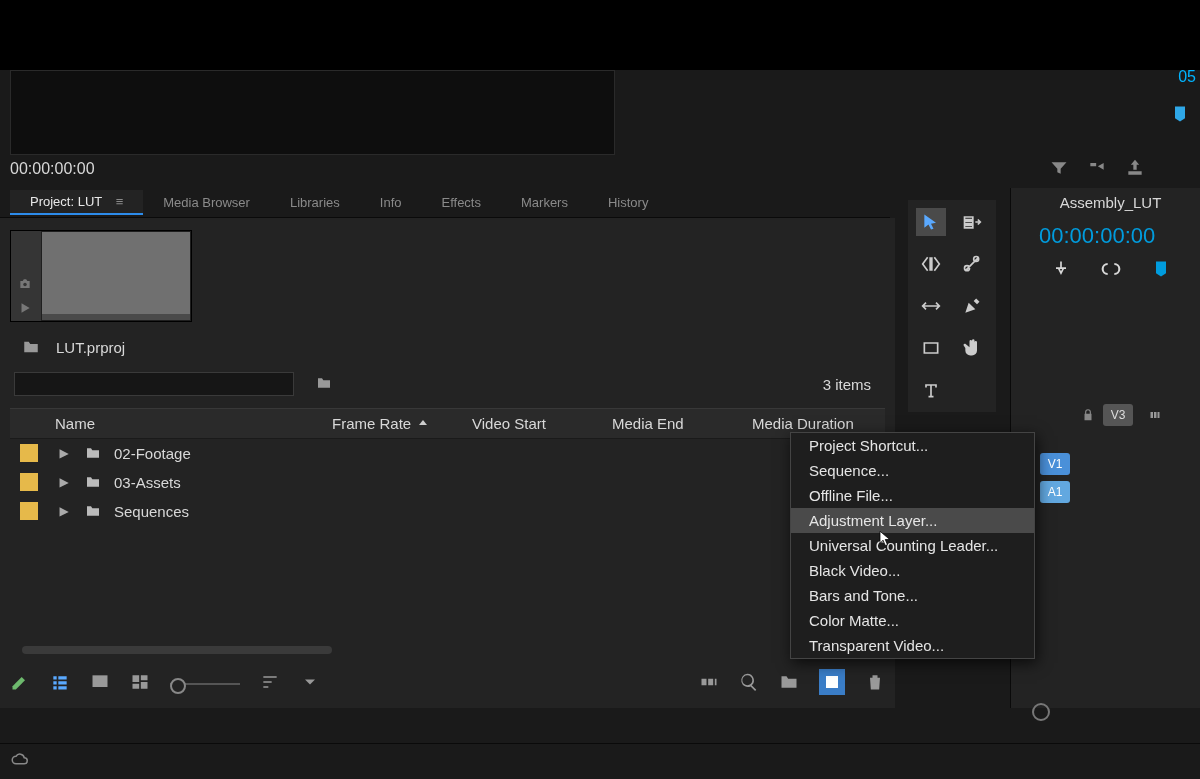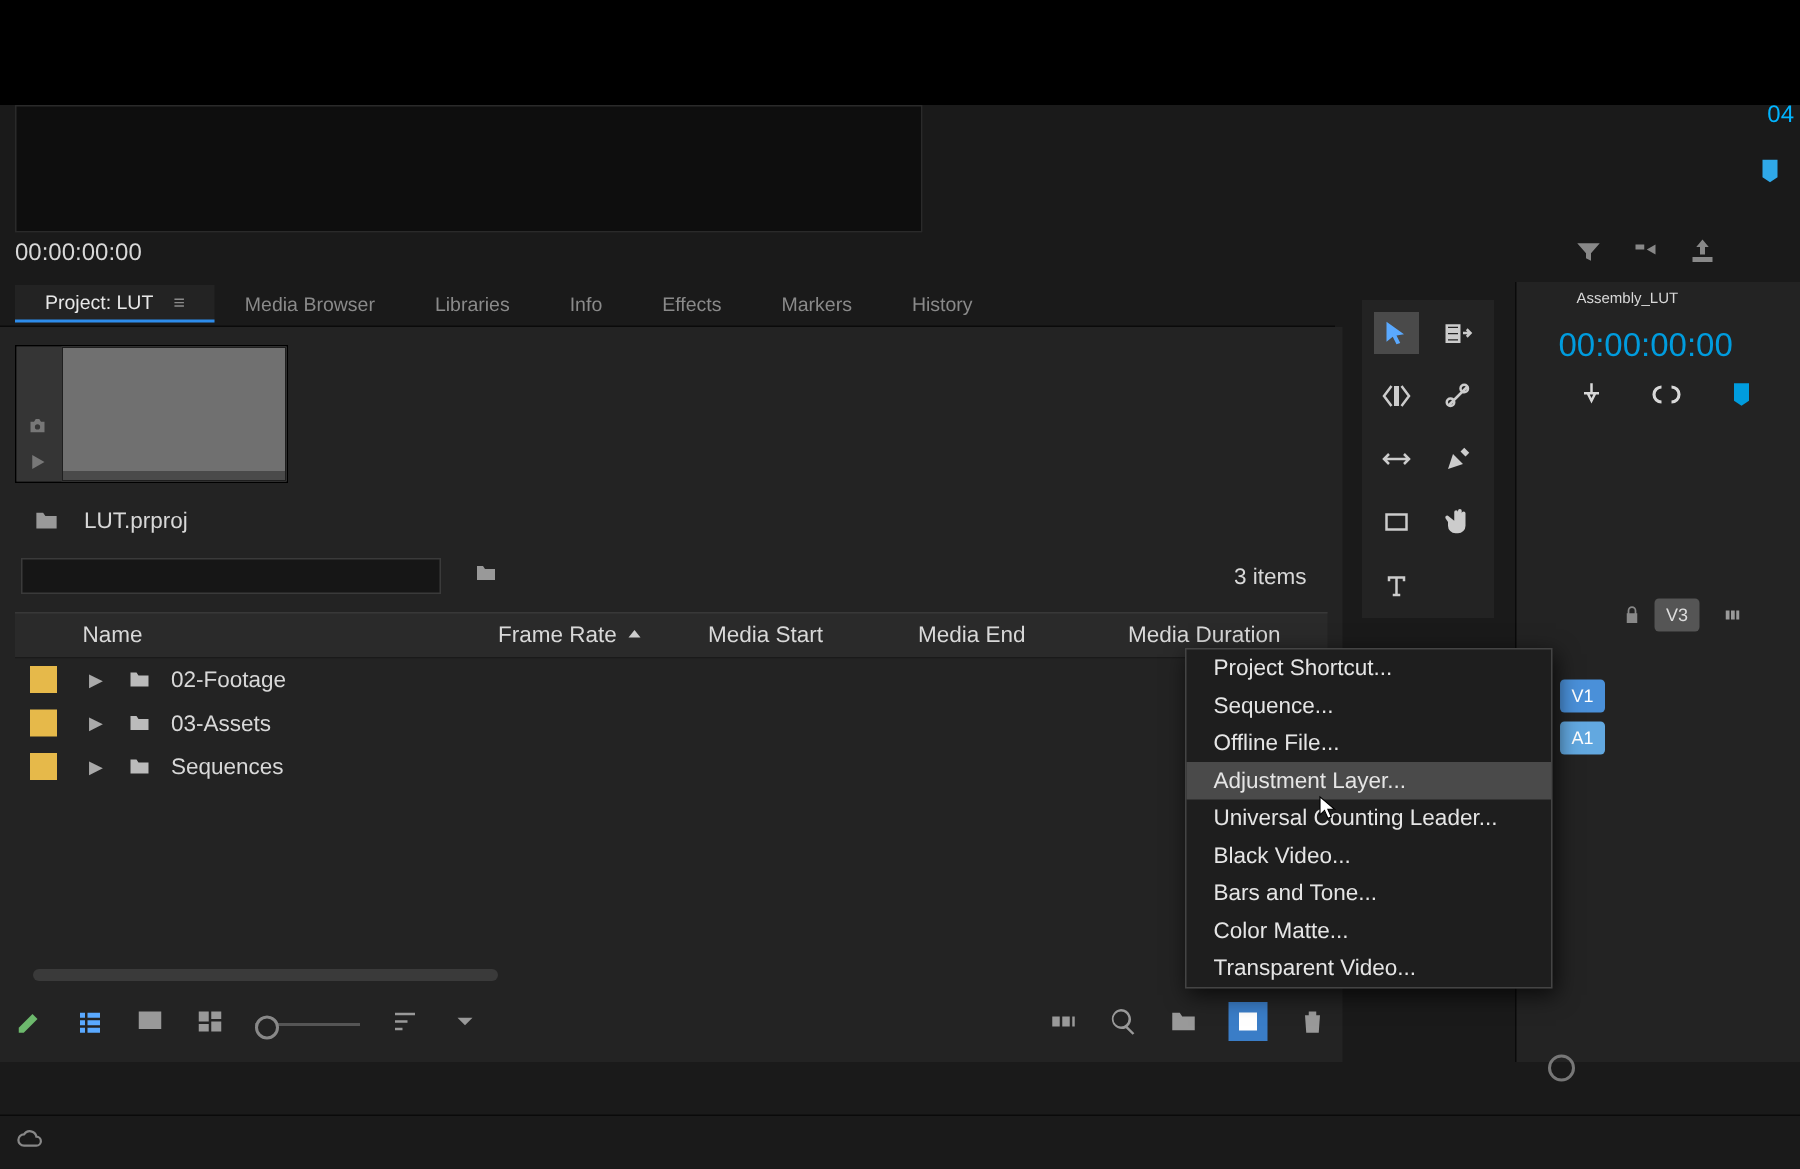--- a/index.html
+++ b/index.html
@@ -272,21 +272,22 @@
     top:188px;
     left:1010px;
     right:0;
     background: var(--bg-panel);
     height: 520px;
     border-left:1px solid #0a0a0a;
   }
   .right-tab {
     padding: 6px 30px 6px 40px;
     color: var(--text);
-    font-size:10px;
+    font-size:15px;
+    text-align:center;
   }
   .right-timecode {
     color: var(--accent-teal);
     font-size: 22px;
     font-weight:500;
     padding: 6px 0 6px 28px;
   }
   .right-iconrow {
     display:flex;
     gap:30px;
@@ -385,21 +386,21 @@
   .footer-bar svg { width:18px; height:18px; fill:#888;}
 </style>
 </head>
 <body>
 
 <div class="top-black"></div>
 
 <div class="monitor-area"></div>
 <div class="monitor-timecode">00:00:00:00</div>
 
-<div class="top-right-teal">04</div>
+<div class="top-right-teal">05</div>
 <div class="right-marker-icon">
   <svg viewBox="0 0 24 24" width="20" height="20">
       <path fill="#2fa8e8" d="M6 3h12v14l-6 4-6-4z"></path>
     </svg>
 </div>
 
 <div class="top-right-icons">
   <span>
     <svg class="ico" viewBox="0 0 24 24">
         <path d="M3 5h18l-7 8v6l-4-2v-4z"></path>
@@ -471,21 +472,21 @@
   </div>
 
   <div class="table-head">
     <div class="th th-name">Name</div>
     <div class="th th-fr">
       <span>Frame Rate</span>
       <svg width="12" height="12" viewBox="0 0 24 24">
           <path fill="#ccc" d="M12 4l8 10H4z"></path>
         </svg>
     </div>
-    <div class="th th-ms">Media Start</div>
+    <div class="th th-ms">Video Start</div>
     <div class="th th-me">Media End</div>
     <div class="th th-md">Media Duration</div>
   </div>
 
   <div class="row">
     <div class="swatch"></div>
     <div class="chev">▶</div>
     <svg class="folder-ico" viewBox="0 0 24 24">
         <path d="M3 5h6l2 3h10v11H3z"></path>
       </svg>

